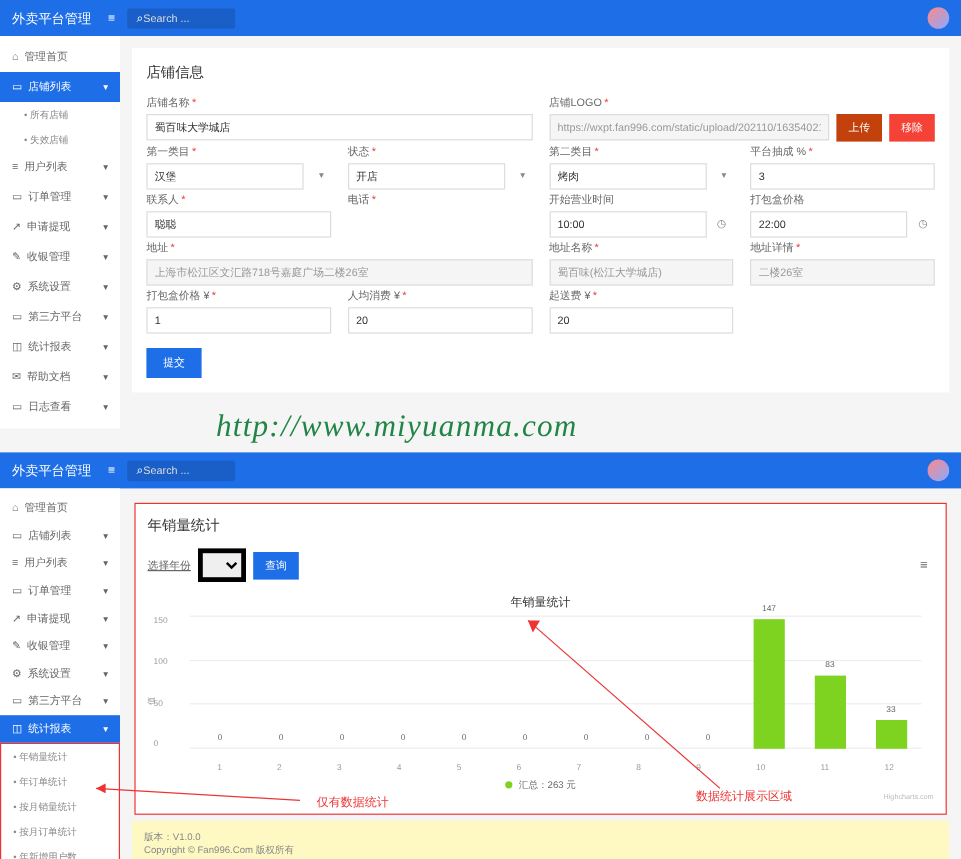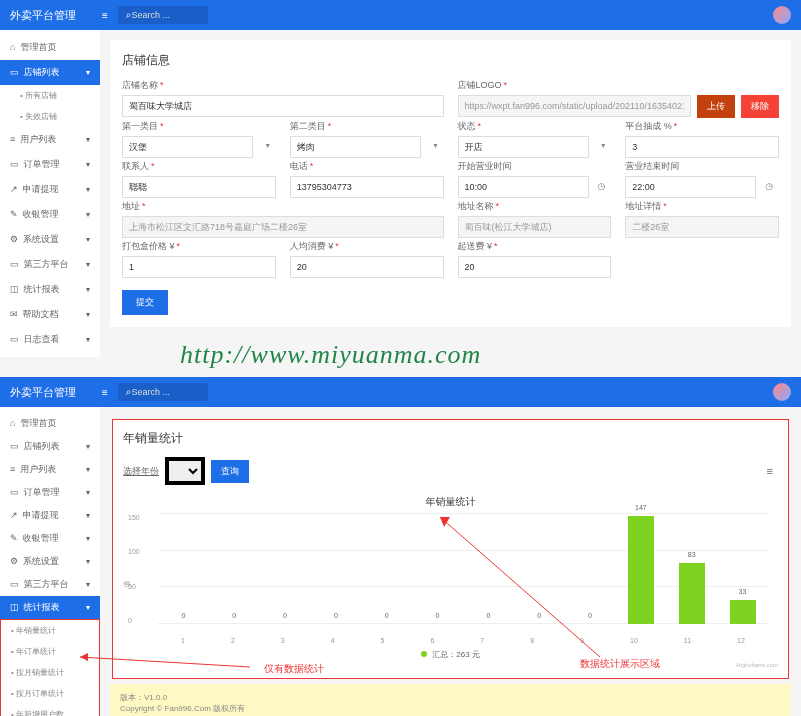--- a/index.html
+++ b/index.html
@@ -1,21 +1,21 @@
 <!DOCTYPE html>
 <html><head>
 <meta charset="utf-8">
 <style>
 * { margin: 0; padding: 0; box-sizing: border-box; font-family: Arial, sans-serif; }
 body { background: #f5f5f5; font-size: 10px; width: 801px; }
 
 .screenshot { position: relative; margin-bottom: 20px; }
 
 .topbar { background: #1e6ee8; height: 30px; display: flex; align-items: center; padding: 0 10px; color: #fff; }
-.topbar .brand { font-size: 11px; margin-right: 26px; }
+.topbar .brand { font-size: 11px; margin-right: 14px; }
 .topbar .menu-icon { margin-right: 10px; cursor: pointer; }
 .topbar .search-box { background: #1a5fc7; display: flex; align-items: center; padding: 3px 8px; border-radius: 2px; width: 90px; }
 .topbar .search-box input { background: transparent; border: none; color: #fff; font-size: 9px; width: 60px; outline: none; }
 .topbar .search-box input::placeholder { color: #ddd; }
 .topbar .avatar { margin-left: auto; width: 18px; height: 18px; background: linear-gradient(135deg,#f88,#8af); border-radius: 50%; }
 
 .layout { display: flex; justify-content: space-between; }
 .sidebar { width: 100px; background: #fff; padding: 5px 0; }
 .side-item { display: flex; align-items: center; padding: 6px 10px; font-size: 9px; color: #666; cursor: pointer; justify-content: space-between; }
 .side-item.active { background: #1e6ee8; color: #fff; }
@@ -157,46 +157,45 @@
               <button class="btn btn-green">上传</button>
               <button class="btn btn-red">移除</button>
             </div>
           </div>
 
           <div class="form-group">
             <span class="form-label"><span>第一类目</span><span class="req">*</span></span>
             <div class="select-wrap"><input class="form-input" value="汉堡" style=""></div>
           </div>
           <div class="form-group">
+            <span class="form-label"><span>状态</span><span class="req">*</span></span>
+            <div class="select-wrap"><input class="form-input" value="开店" style=""></div>
+          </div>
+          <div class="form-group">
             <span class="form-label"><span>第二类目</span><span class="req">*</span></span>
             <div class="select-wrap"><input class="form-input" value="烤肉" style=""></div>
           </div>
           <div class="form-group">
-            <span class="form-label"><span>状态</span><span class="req">*</span></span>
-            <div class="select-wrap"><input class="form-input" value="开店" style=""></div>
-          </div>
-          <div class="form-group">
             <span class="form-label"><span>平台抽成 %</span><span class="req">*</span></span>
             <input class="form-input" value="3" style="">
           </div>
 
           <div class="form-group">
             <span class="form-label"><span>联系人</span><span class="req">*</span></span>
             <input class="form-input" value="聪聪" style="">
           </div>
           <div class="form-group">
             <span class="form-label"><span>电话</span><span class="req">*</span></span>
-            <input class="form-input" value="13795304773" style="">
           </div>
           <div class="form-group">
             <span class="form-label">开始营业时间</span>
             <div class="time-wrap"><input class="form-input" value="10:00" style=""></div>
           </div>
           <div class="form-group">
-            <span class="form-label">营业结束时间</span>
+            <span class="form-label">打包盒价格</span>
             <div class="time-wrap"><input class="form-input" value="22:00" style=""></div>
           </div>
 
           <div class="form-group span2">
             <span class="form-label"><span>地址</span><span class="req">*</span></span>
             <input class="form-input disabled" value="上海市松江区文汇路718号嘉庭广场二楼26室" style="">
           </div>
           <div class="form-group">
             <span class="form-label"><span>地址名称</span><span class="req">*</span></span>
             <input class="form-input disabled" value="蜀百味(松江大学城店)" style="">

